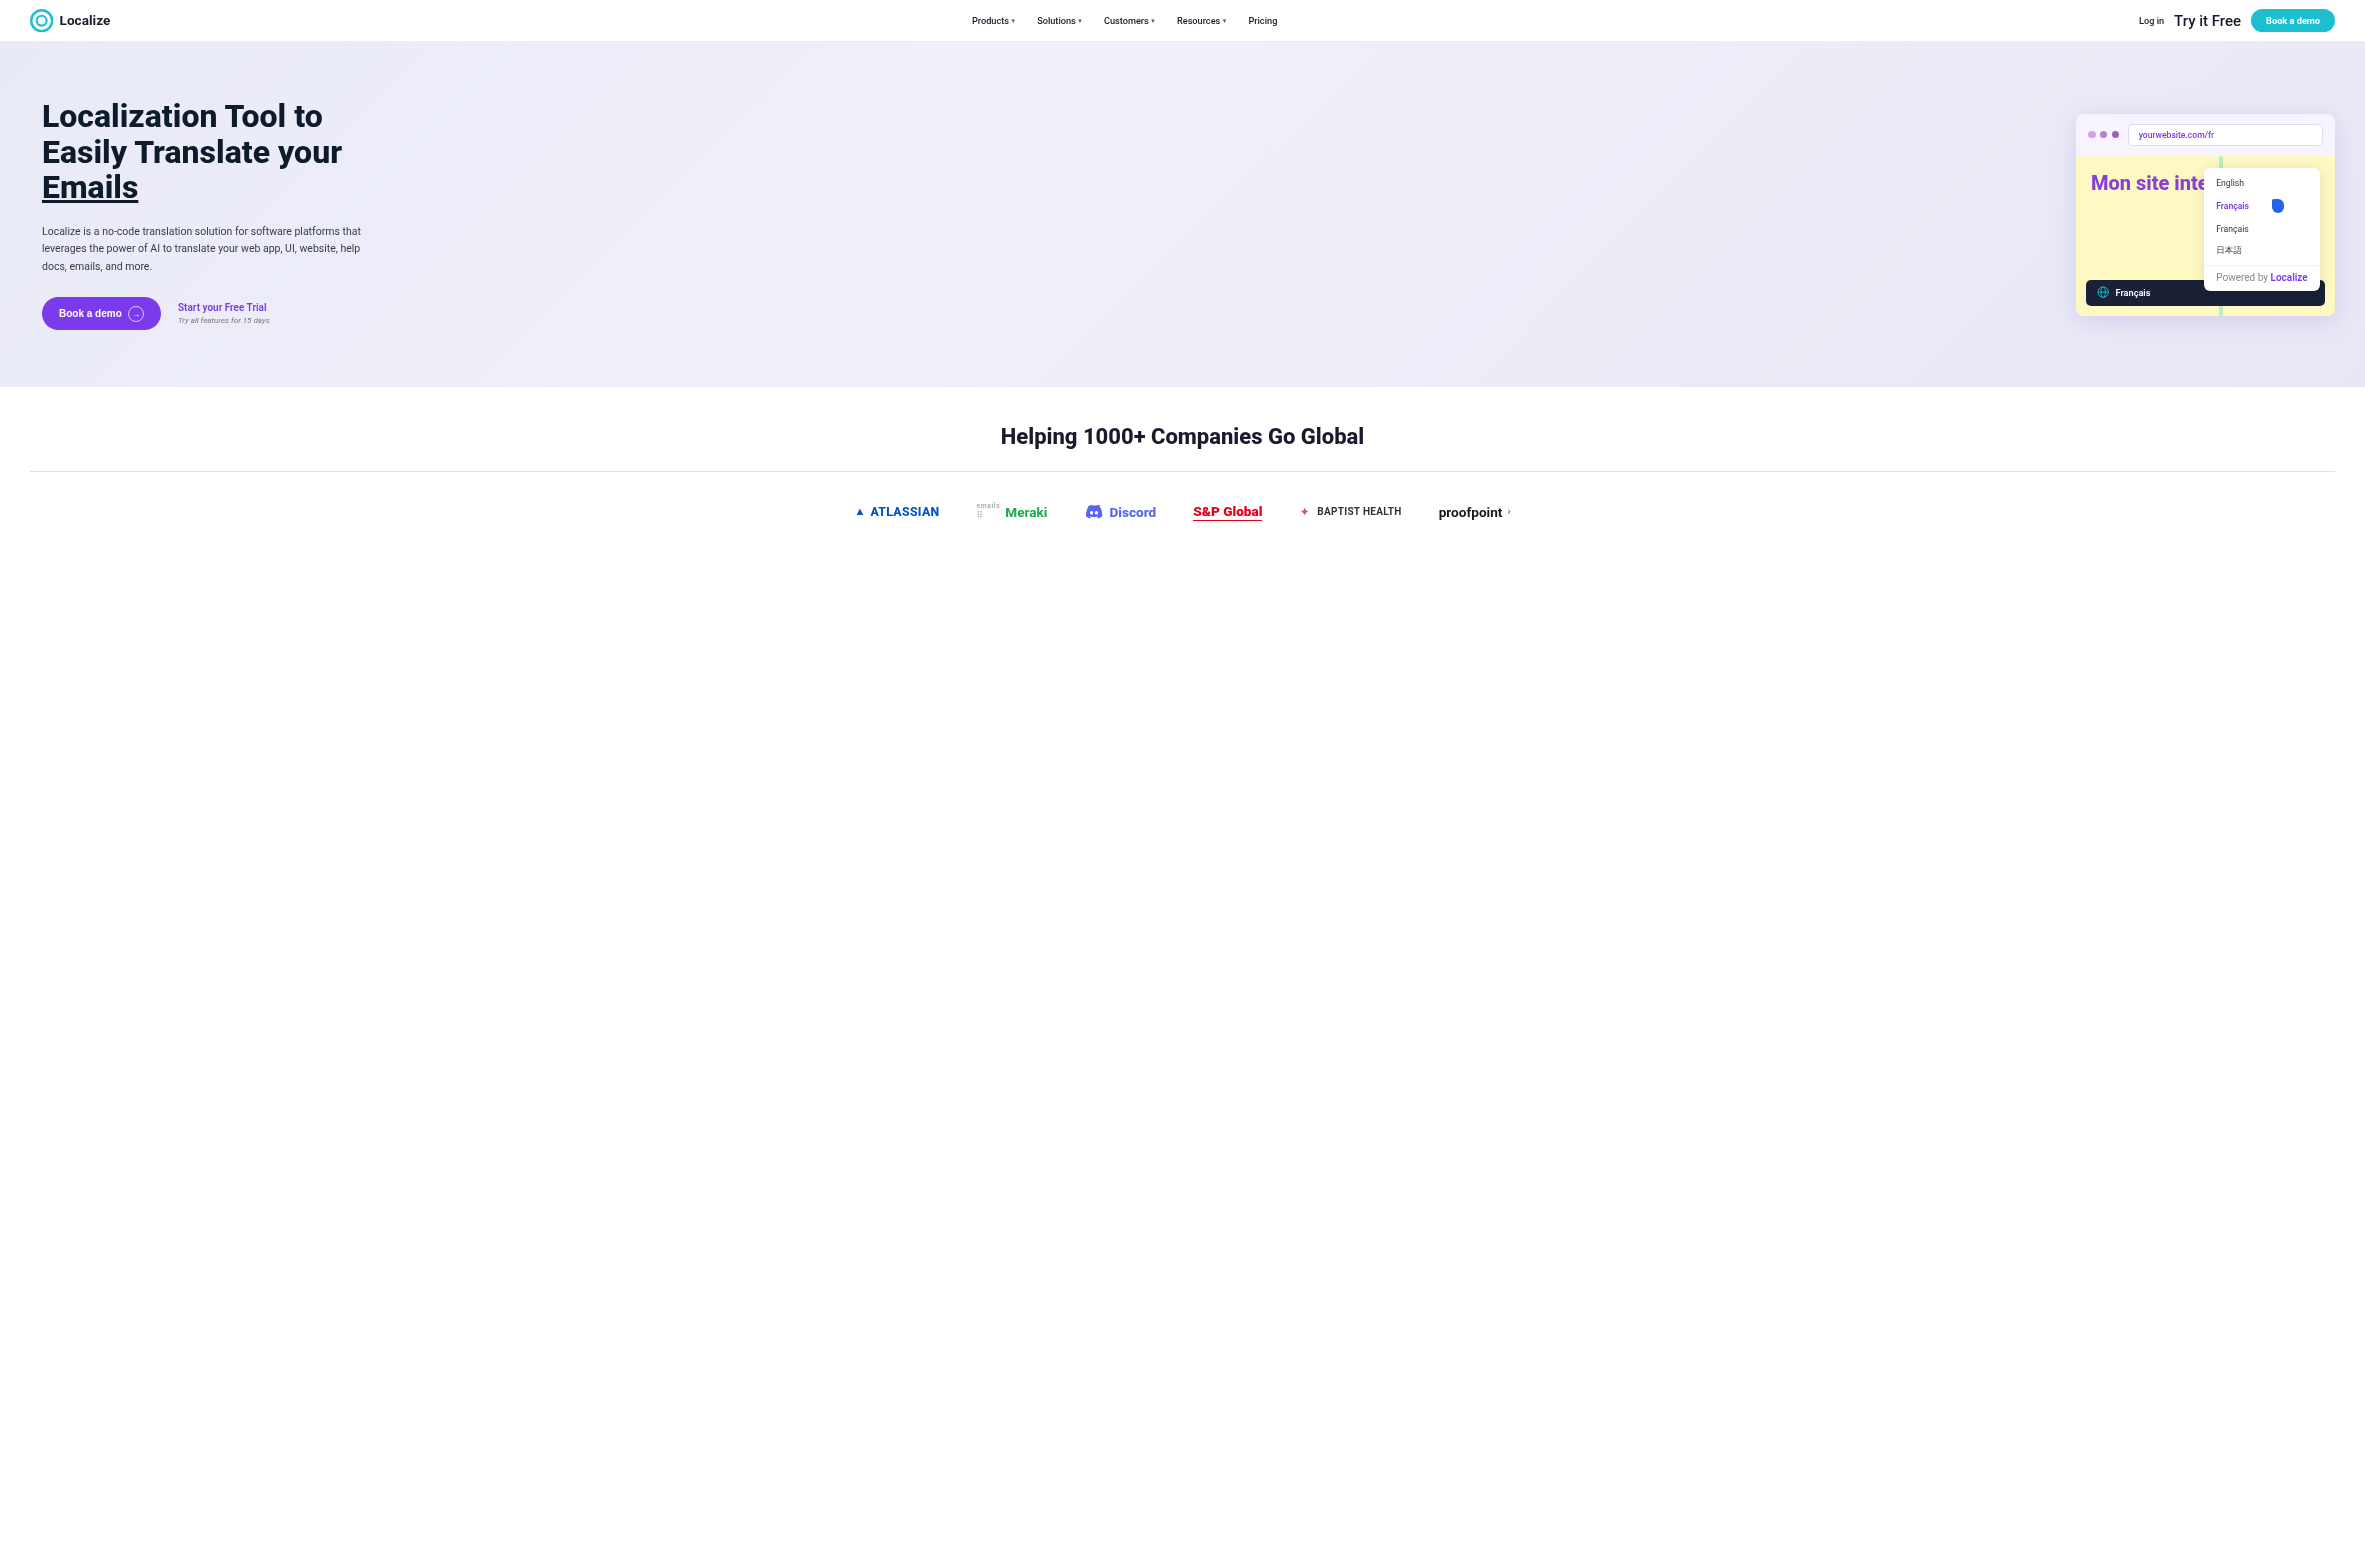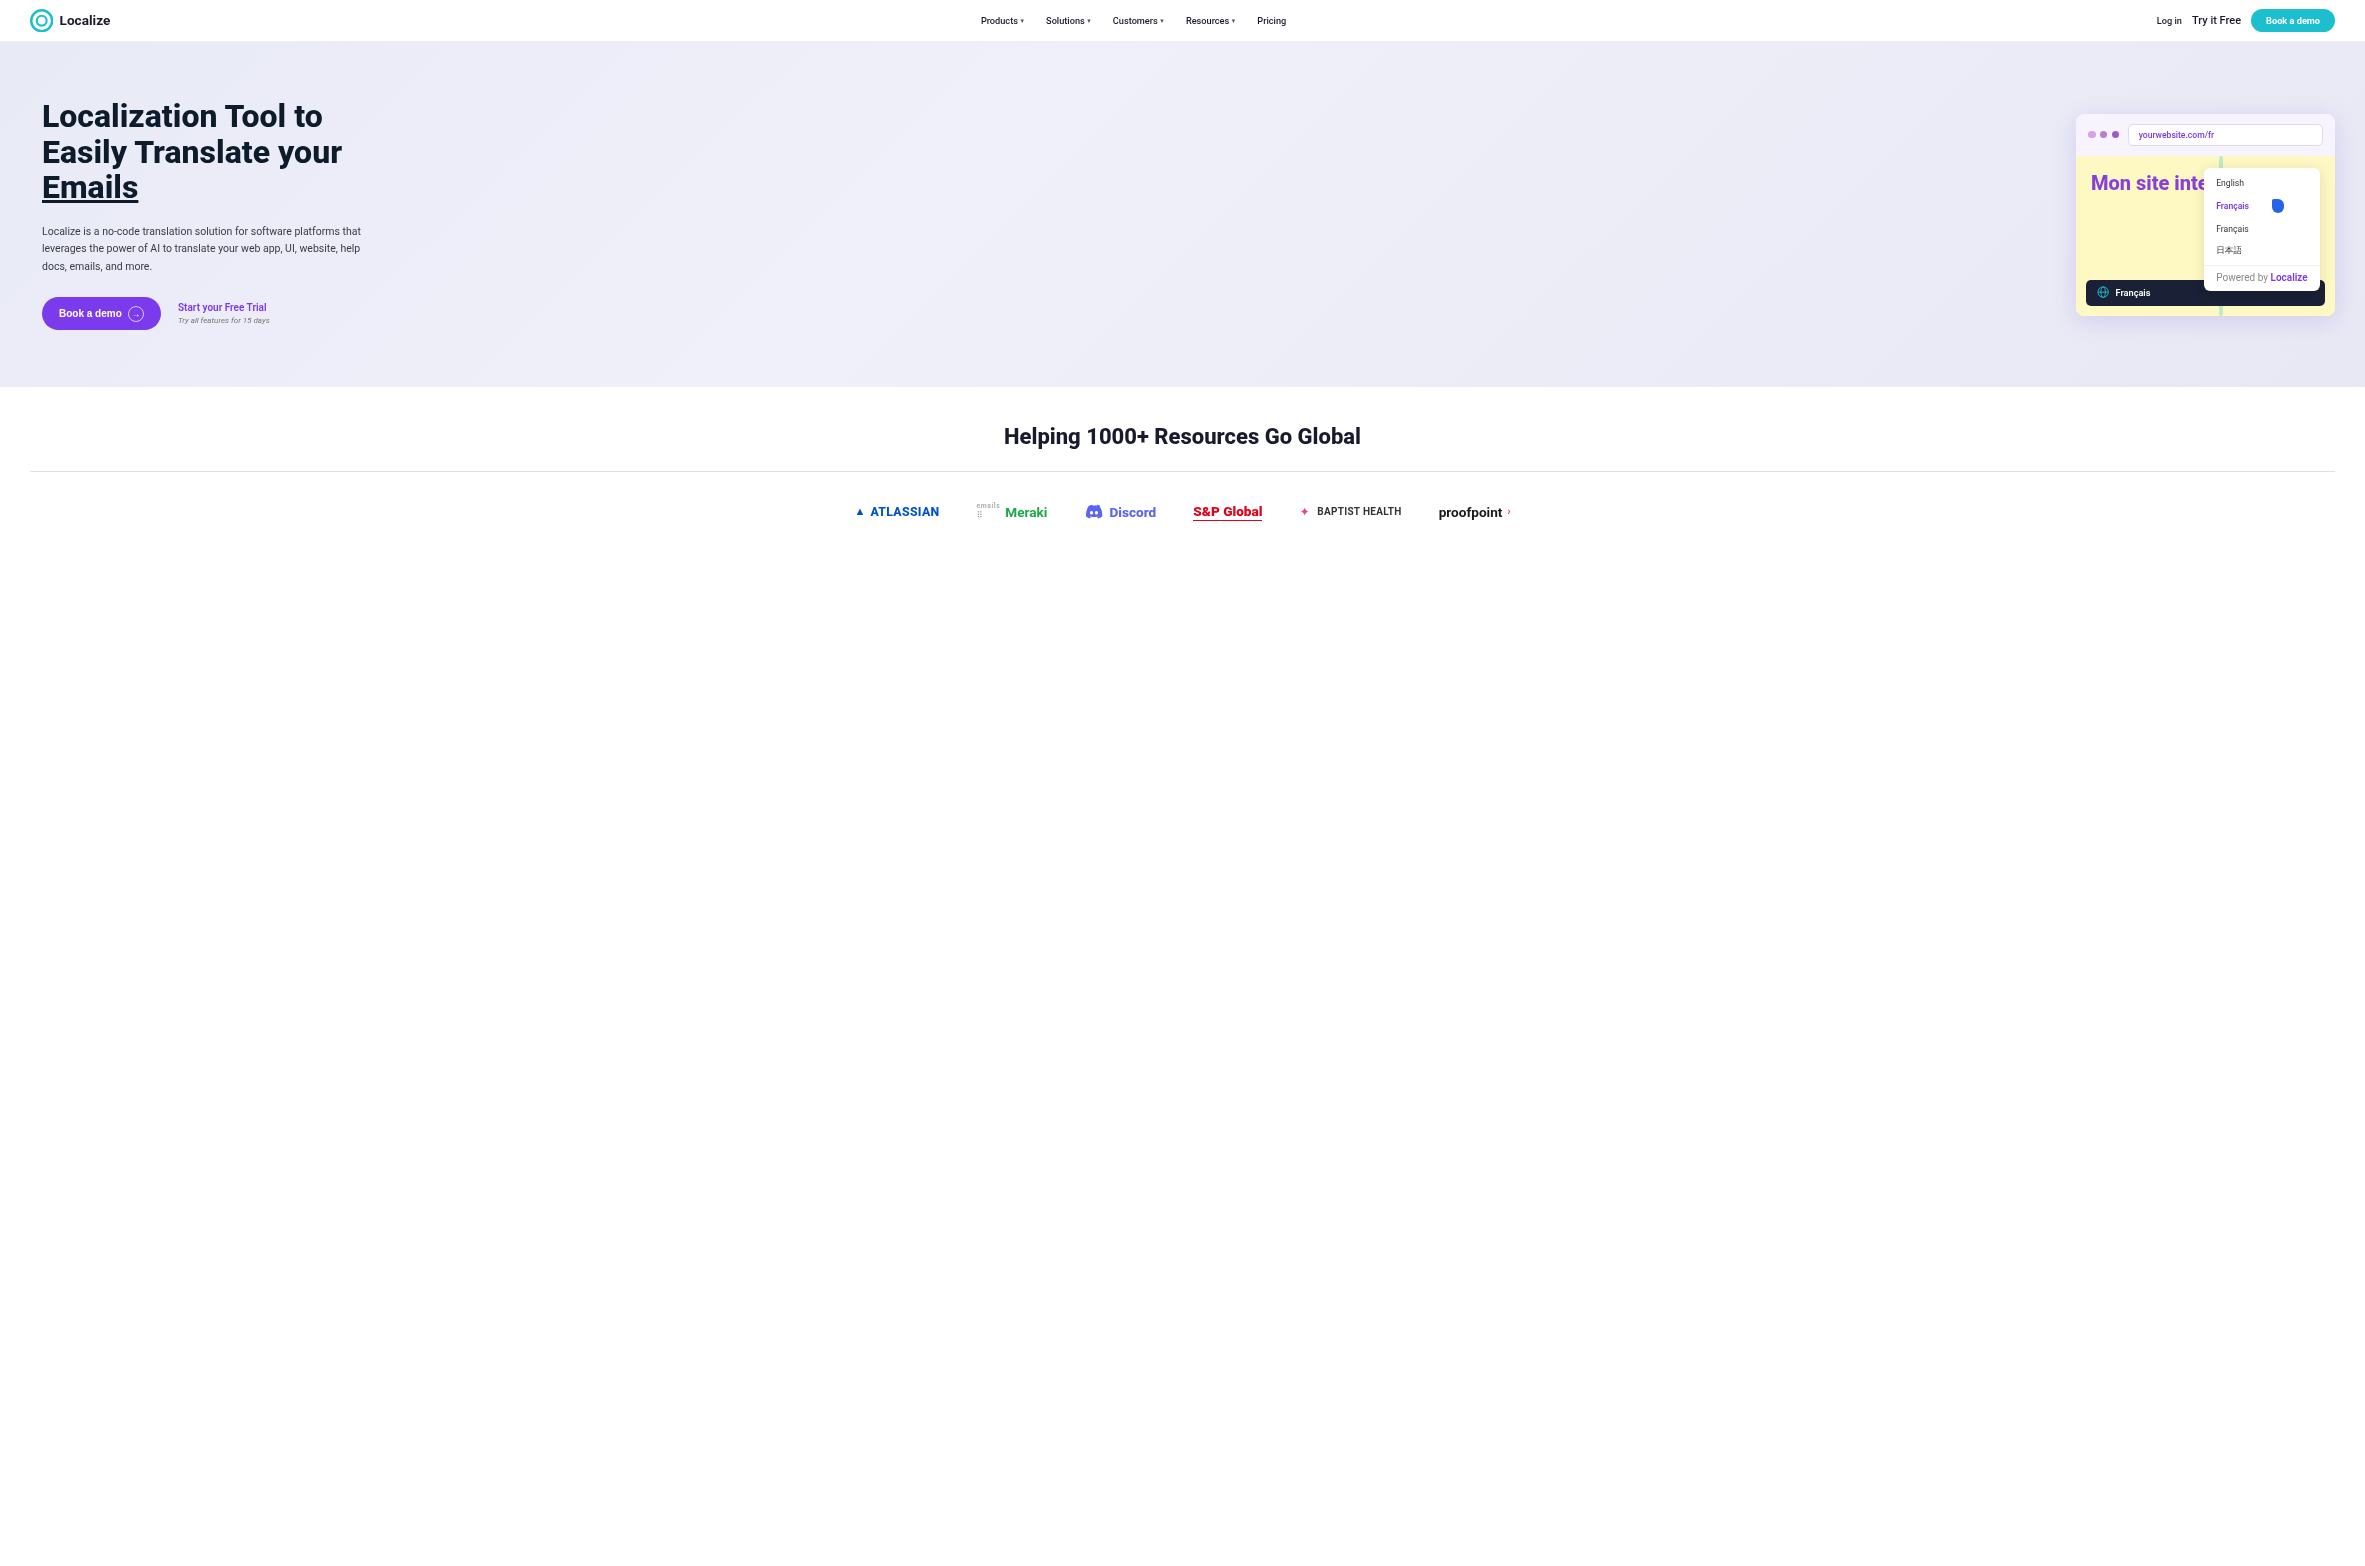--- a/index.html
+++ b/index.html
@@ -17,21 +17,21 @@
     .nav-links { display: flex; align-items: center; gap: 5px; }
     .nav-link {
       display: flex; align-items: center; gap: 2.5px;
       padding: 5px 8.6px; font-size: 9.2px; font-weight: 500;
       color: #1a1a2e; cursor: pointer; border-radius: 3.7px;
       text-decoration: none; transition: background 0.15s;
     }
     .nav-link .chevron { font-size: 6.8px; color: #555; }
     .nav-actions { display: flex; align-items: center; gap: 10px; }
     .nav-login { font-size: 9.2px; font-weight: 500; color: #1a1a2e; cursor: pointer; text-decoration: none; }
-    .nav-try { font-size: 11px; font-weight: 500; color: #1a1a2e; cursor: pointer; text-decoration: none; }
+    .nav-try { font-size: 15px; font-weight: 500; color: #1a1a2e; cursor: pointer; text-decoration: none; }
     .nav-book-demo {
       background: #1bbfce; color: #fff; font-size: 9.2px; font-weight: 700;
       padding: 6.2px 15px; border-radius: 17px; cursor: pointer;
       border: none; text-decoration: none;
     }
 
     
     .hero {
       background: linear-gradient(135deg, #e8eaf6 0%, #f0f0fa 40%, #e8e8f5 100%);
       padding: 49px 30px 49px 42px;
@@ -210,21 +210,21 @@
             <line x1="1.5" y1="10" x2="18.5" y2="10" stroke="#1bbfce" stroke-width="1.5"></line>
           </svg>
           <span>Français</span>
         </div>
       </div>
     </div>
   </div>
 </section>
 
 <section class="companies">
-  <h2 class="companies-title">Helping 1000+ Resources Go Global</h2>
+  <h2 class="companies-title">Helping 1000+ Companies Go Global</h2>
   <div class="companies-divider"></div>
   <div class="companies-logos">
 
     <div class="company-logo">
       <span style="color:#0052cc;font-size:11px;font-weight:900;">▲</span>
       <span style="color:#0052cc;font-size:12.3px;font-weight:800;letter-spacing:0.3px;">ATLASSIAN</span>
     </div>
 
     <div class="company-logo">
       <div>

